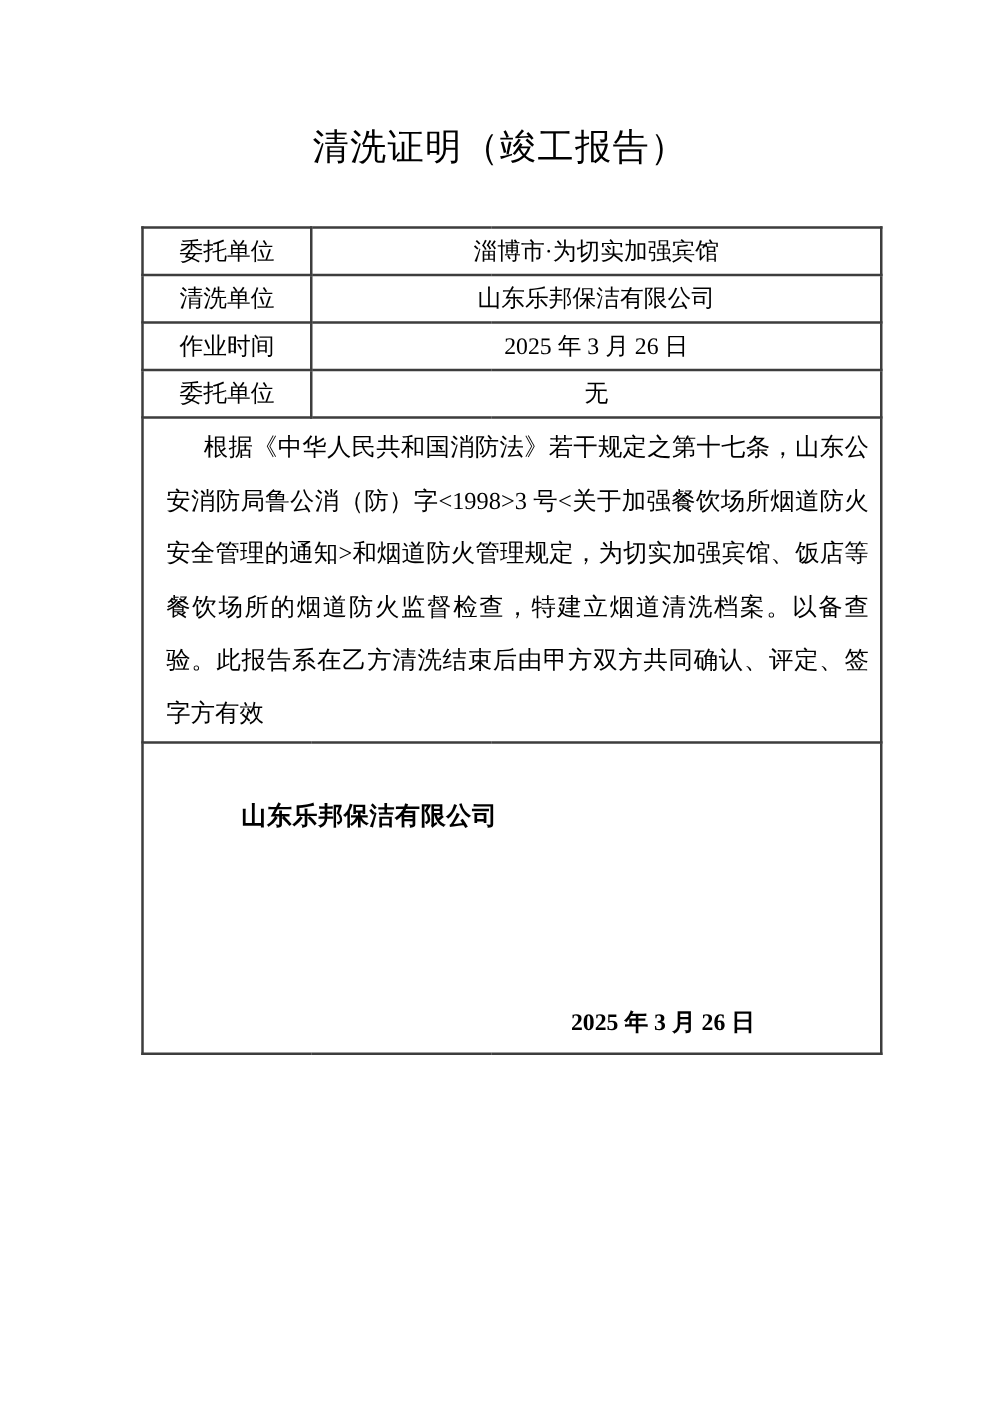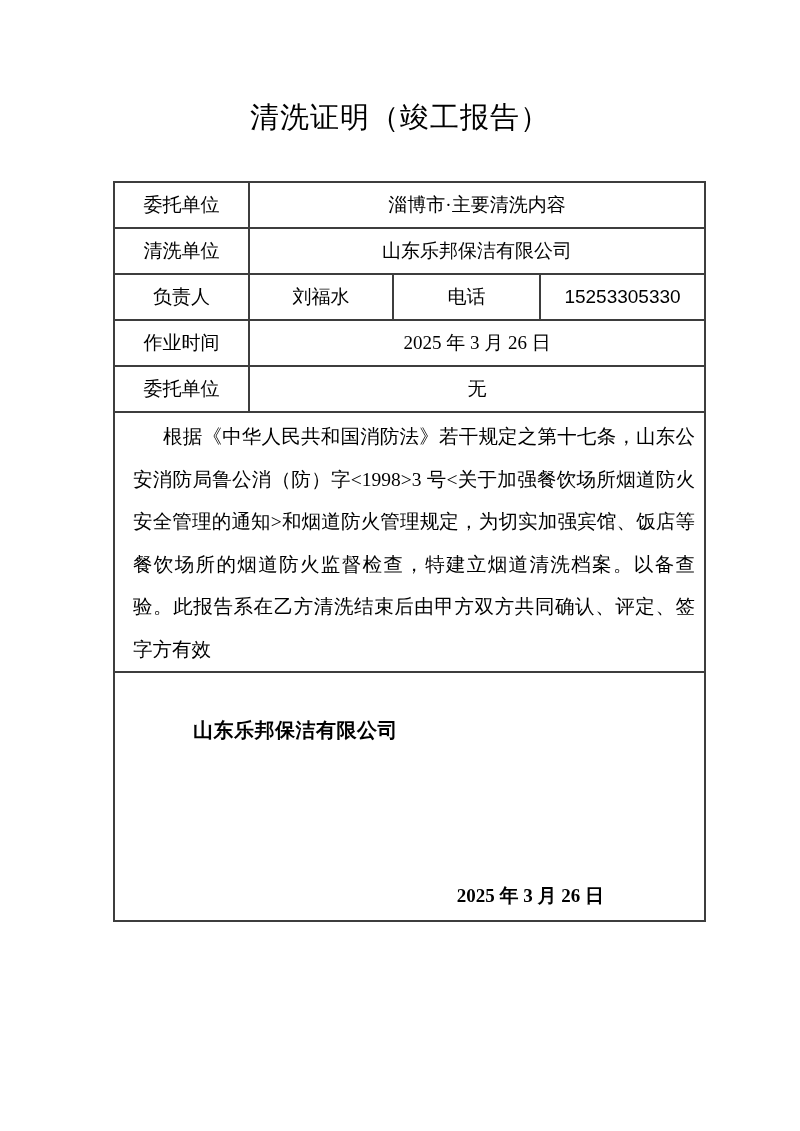--- a/index.html
+++ b/index.html
@@ -38,21 +38,21 @@
   }
   table.report td {
     border: 2px solid #3d3d3d;
     text-align: center;
     vertical-align: middle;
     font-size: 19px;
     padding: 0;
     overflow: hidden;
   }
   tr.row-std {
-    height: 46px;
+    height: 38px;
   }
   .num {
     font-family: "Liberation Sans", "DejaVu Sans", sans-serif;
     font-size: 20px;
   }
   td.cell-notice {
     height: 215px;
     vertical-align: top;
   }
   .notice-text {
@@ -100,35 +100,29 @@
     <colgroup>
       <col style="width:135px">
       <col style="width:144px">
       <col style="width:147px">
       <col style="width:165px">
     </colgroup>
 
     <tbody>
         <tr class="row-std">
       <td>委托单位</td>
-      <td colspan="3">淄博市·主要清洗内容</td>
+      <td colspan="3">淄博市·为切实加强宾馆</td>
     </tr>
 
 
     <tr class="row-std">
       <td>清洗单位</td>
       <td colspan="3">山东乐邦保洁有限公司</td>
     </tr>
 
-    <tr class="row-std">
-      <td>负责人</td>
-      <td>刘福水</td>
-      <td>电话</td>
-      <td class="num">15253305330</td>
-    </tr>
 
     <tr class="row-std">
       <td>作业时间</td>
       <td colspan="3">2025 年 3 月 26 日</td>
     </tr>
 
 
 
     <tr class="row-std">
       <td>委托单位</td>

